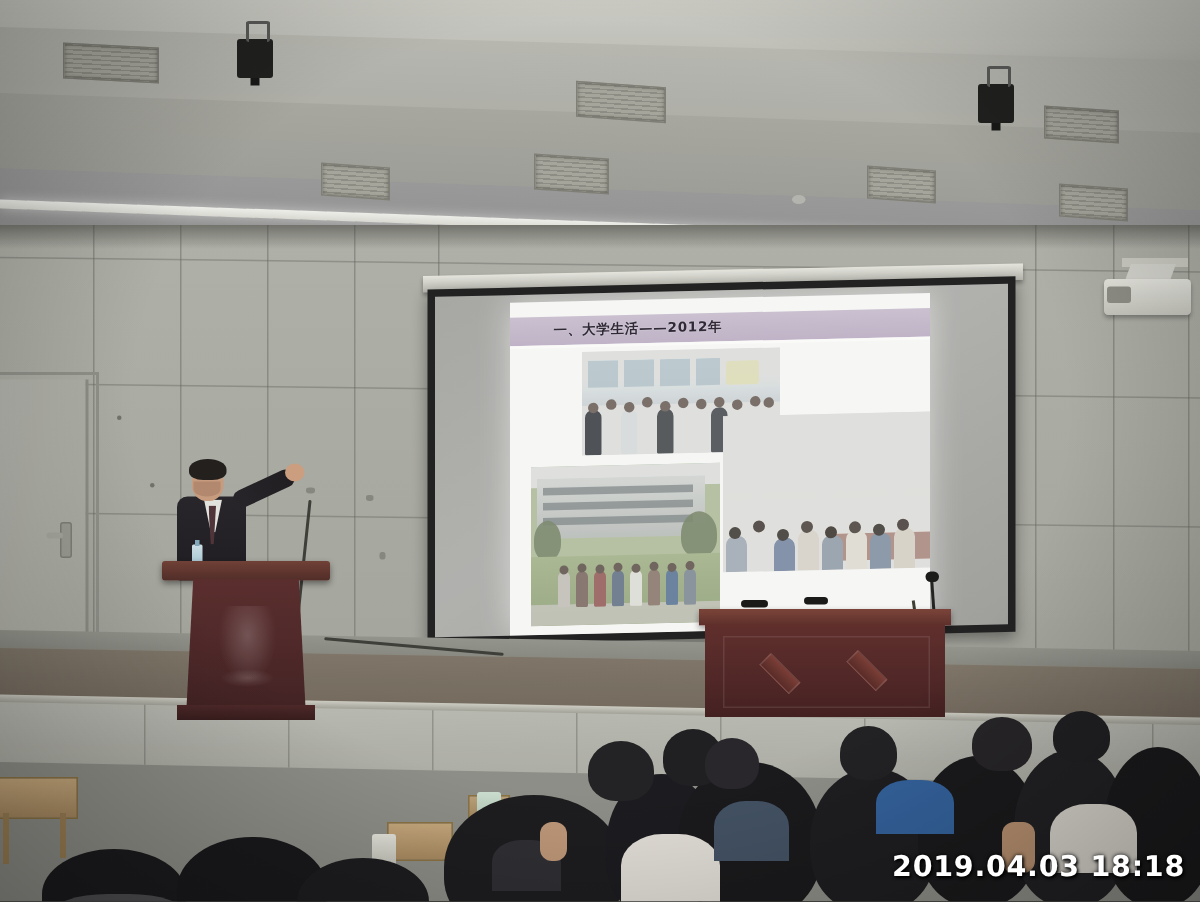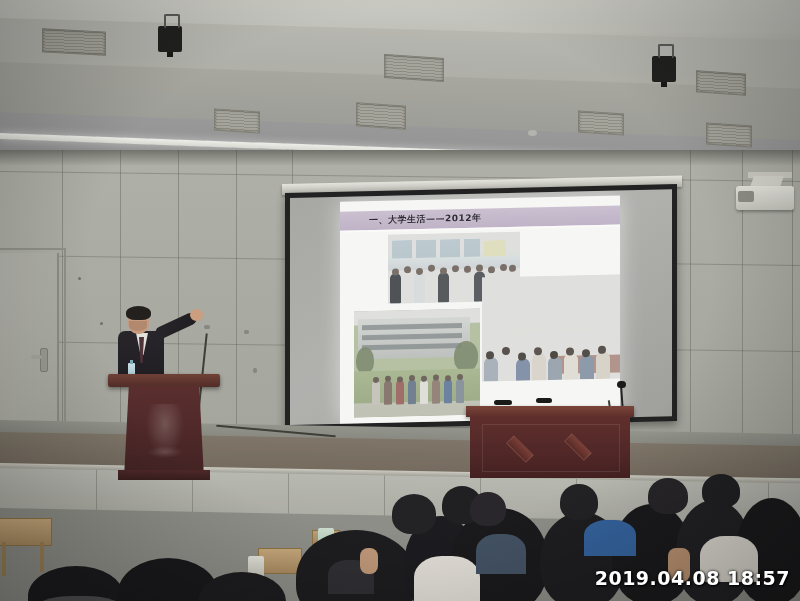--- a/index.html
+++ b/index.html
@@ -588,15 +588,15 @@
   <div class="aud-b" style="left:584px;top:520px;width:52px;height:36px;background:#2f5f9e;"></div>
   <div class="aud-b" style="left:700px;top:536px;width:58px;height:46px;background:#ddd9d1;"></div>
   <div class="aud-b" style="left:34px;top:596px;width:90px;height:32px;background:#4a4a50;"></div>
   <div class="aud-b" style="left:328px;top:560px;width:46px;height:34px;background:#2a2a30;"></div>
   <div class="aud-b" style="left:668px;top:548px;width:22px;height:34px;background:#b9906f;border-radius:8px;"></div>
   <div class="aud-b" style="left:360px;top:548px;width:18px;height:26px;background:#c09778;border-radius:8px;"></div>
 
   <div class="warm"></div>
   <div class="vignette"></div>
 
-  <div class="timestamp">2019.04.08 18:57</div>
+  <div class="timestamp">2019.04.03 18:18</div>
 
 </div>
 
 </body></html>

